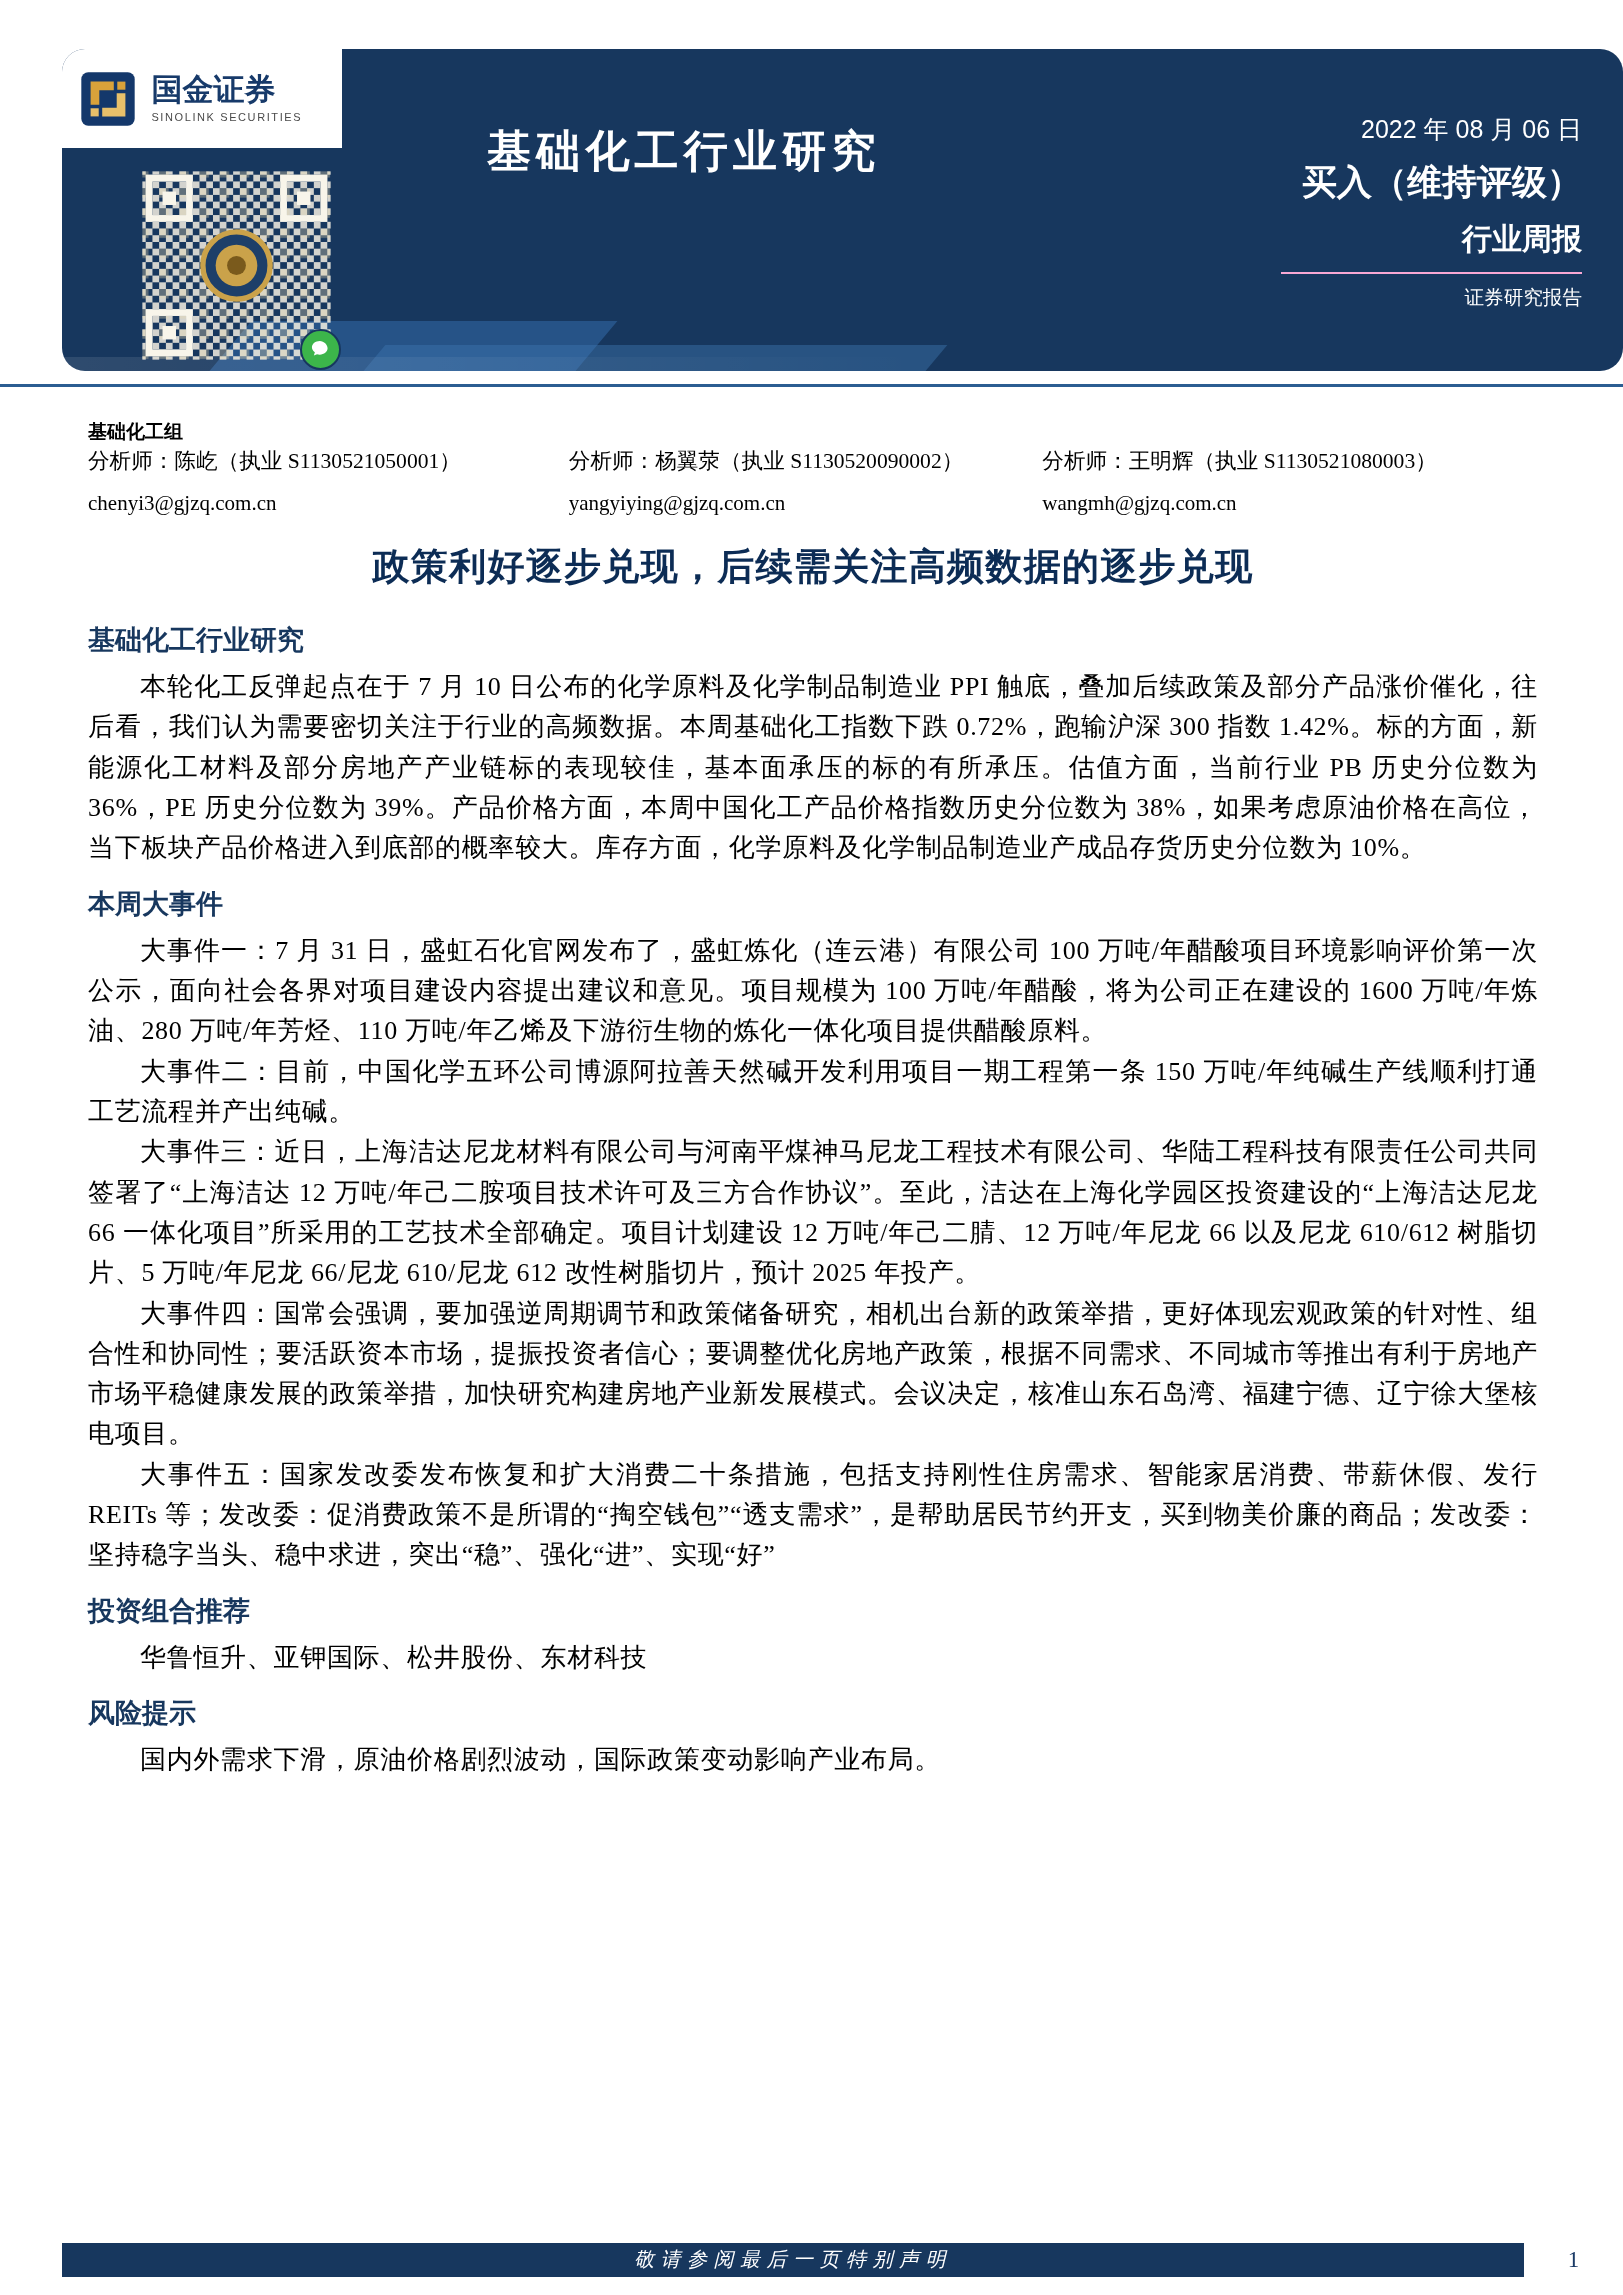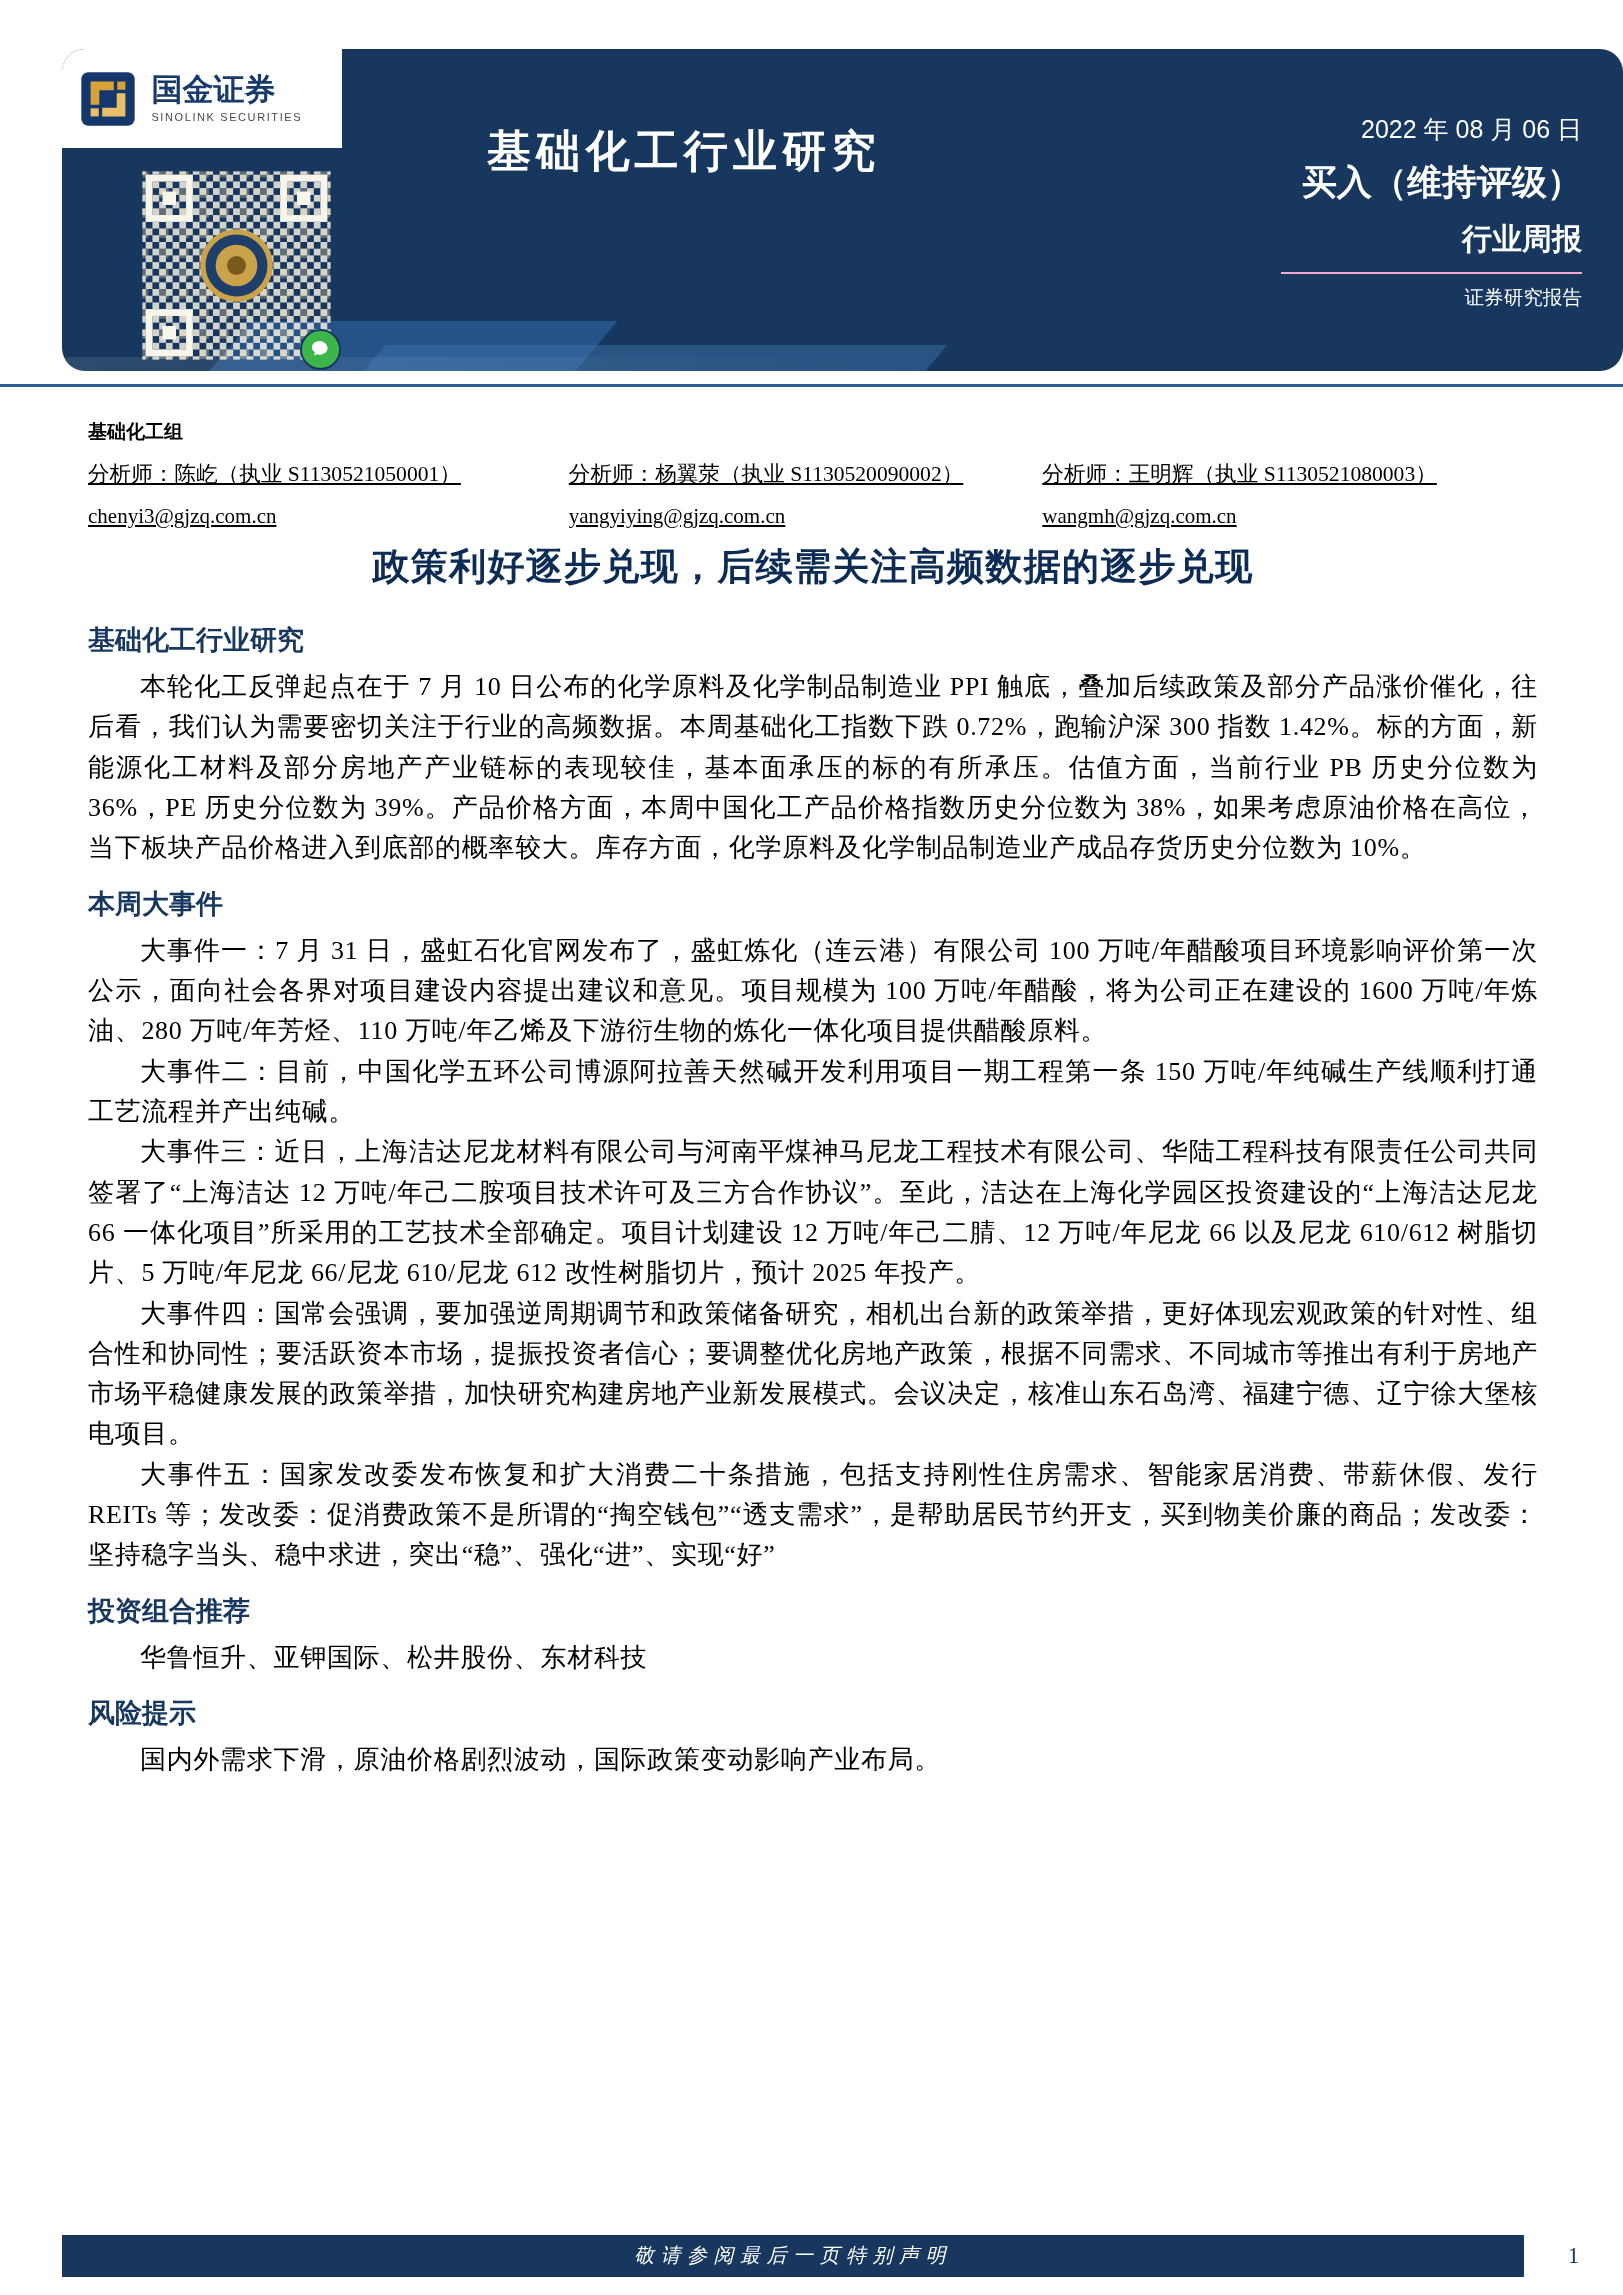--- a/index.html
+++ b/index.html
@@ -31,40 +31,40 @@
   .qr svg.qrgrid{width:100%;height:100%;display:block;}
   .wx-badge{position:absolute;right:-6.5px;bottom:-6.5px;width:41px;height:41px;border-radius:50%;
             background:#3cb54a;border:2.6px solid #17375e;display:flex;align-items:center;justify-content:center;box-sizing:border-box;}
   .wx-badge svg{width:23.5px;height:23.5px;}
 
   .top-rule{position:absolute;left:0;top:384px;width:1623px;height:3.3px;background:#2b5d92;}
 
   
   .analysts{position:absolute;left:88px;top:419px;right:78px;font-family:"Liberation Serif",serif;}
   .group{font-size:19px;font-weight:bold;}
-  .arow{display:flex;margin-top:14px;text-decoration:underline;}
+  .arow{display:flex;margin-top:1px;}
   .acol{box-sizing:border-box;padding-right:19.6px;}
   .acol.c1{flex:0 0 33%;}
   .acol.c2{flex:0 0 32.5%;}
   .acol.c3{flex:1;}
   .aname{font-size:21.6px;}
   .amail{display:block;font-size:21px;margin-top:15.7px;color:#000;text-decoration:none;}
 
   
   .article{position:absolute;left:88px;top:542px;right:85px;}
   .article-title{font-size:37px;font-weight:bold;color:#0c2c55;text-align:center;margin:0 0 30px 0;
                  font-family:"Liberation Sans",sans-serif;letter-spacing:1.3px;}
   .article h2{font-size:27px;font-weight:bold;color:#17375e;margin:17px 0 9.2px 0;
               font-family:"Liberation Sans",sans-serif;}
   .article p{font-size:26px;line-height:1.55;text-align:justify;text-indent:2em;margin:0;
              font-family:"Liberation Serif",serif;letter-spacing:0.7px;}
 
   
   .footer{position:absolute;left:62px;right:0;bottom:18.3px;display:flex;align-items:center;}
-  .fbar{flex:1;height:42px;background:#17375e;color:#ffffff;display:flex;align-items:center;justify-content:center;
+  .fbar{flex:1;height:34px;background:#17375e;color:#ffffff;display:flex;align-items:center;justify-content:center;
         font-family:"Liberation Serif",serif;font-style:italic;font-size:20px;letter-spacing:6.5px;}
   .fpage{width:99px;text-align:center;font-size:23px;color:#1a3a66;font-family:"Liberation Serif",serif;}
 </style>
 </head>
 <body>
 
 <div class="page">
 
   <header class="hdr">
     <div class="stripe s1"></div>

